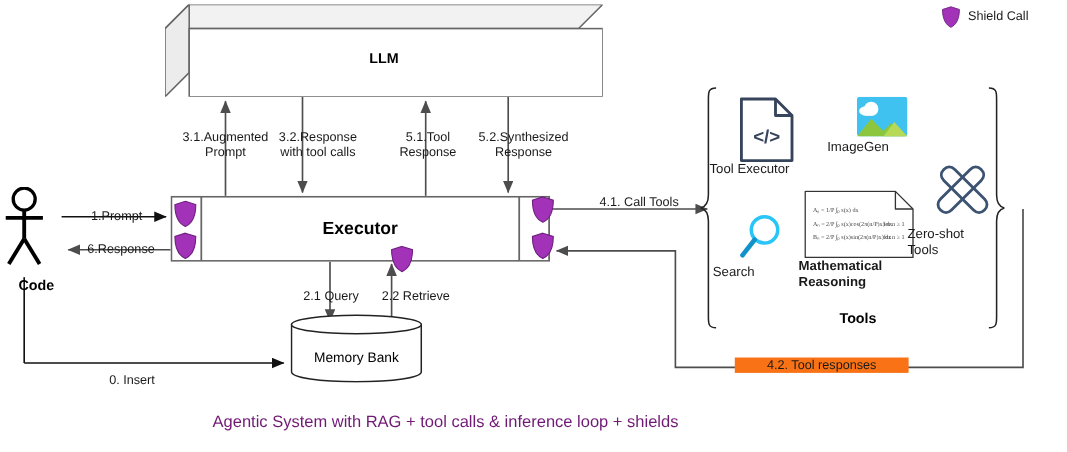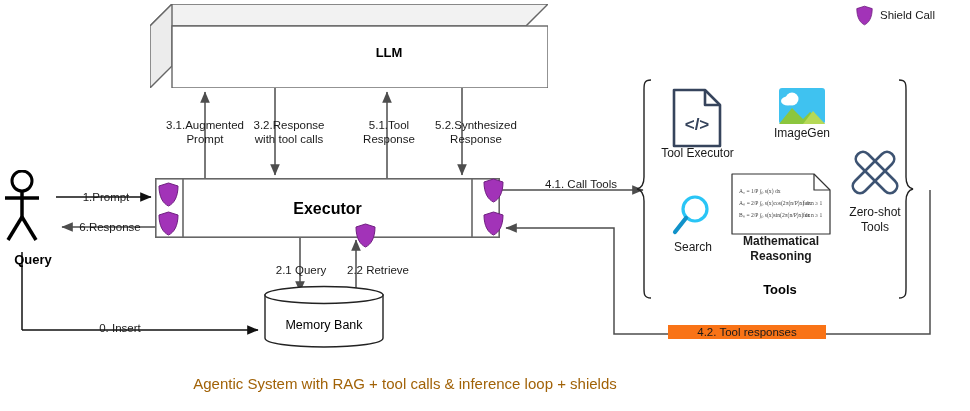--- a/index.html
+++ b/index.html
@@ -9,46 +9,46 @@
     color:#000000;
   }
   .abs{position:absolute;}
   .lbl{position:absolute;font-size:11.5px;color:#1a1a1a;line-height:1.25;white-space:pre;}
   .lbl.c{text-align:center;}
   svg{display:block;}
   #wires{position:absolute;left:0;top:0;width:970px;height:411px;pointer-events:none;}
 
   
   #llm-box{left:150px;top:4px;width:398px;height:84px;}
-  #llm-label{left:150px;top:45px;width:398px;text-align:center;font-size:13px;font-weight:bold;padding-left:40px;}
+  #llm-label{left:150px;top:45px;width:398px;text-align:center;font-size:13px;font-weight:bold;}
 
   
   #executor-box{left:155px;top:178px;width:345px;height:60px;}
   #executor-label{left:155px;top:200px;width:345px;text-align:center;font-size:16px;font-weight:bold;}
 
   
   #memory-box{left:264px;top:285px;width:120px;height:63px;}
   #memory-label{left:264px;top:318px;width:120px;text-align:center;font-size:12.5px;font-weight:normal;}
 
   
   #user-figure{left:5px;top:170px;width:56px;height:72px;}
   #user-label{left:0px;top:252px;width:66px;text-align:center;font-size:13px;font-weight:bold;}
 
   
   #tools-label{left:700px;top:282px;width:160px;text-align:center;font-size:13px;font-weight:bold;}
 
   .tool-icon{position:absolute;}
-  .tool-cap{position:absolute;text-align:center;font-size:12px;color:#1a1a1a;line-height:1.22;}
+  .tool-cap{position:absolute;font-size:12px;color:#1a1a1a;line-height:1.22;}
 
   
   #legend-shield{left:856px;top:5px;}
   #legend-text{left:880px;top:8px;font-size:11.5px;}
 
   
-  #caption{left:0;top:375px;width:810px;text-align:center;font-size:15px;color:#a16207;}
+  #caption{left:0;top:375px;width:810px;text-align:center;font-size:15px;color:#701a75;}
 
   .shield{position:absolute;}
 </style>
 </head>
 <body>
 
 <svg id="wires" viewBox="0 0 970 411">
   <defs>
     <marker id="ah" markerWidth="9" markerHeight="9" refX="7.2" refY="3.2" orient="auto">
       <path d="M0,0 L7.6,3.2 L0,6.4 z" fill="#4d4d4d"></path>
@@ -138,21 +138,21 @@
 
 <div class="abs" id="user-figure">
   <svg width="56" height="72" viewBox="0 0 56 72">
     <circle cx="17" cy="11" r="10" fill="#fff" stroke="#000" stroke-width="3"></circle>
     <line x1="17" y1="21" x2="17" y2="47" stroke="#000" stroke-width="3.5"></line>
     <line x1="0" y1="28" x2="34" y2="28" stroke="#000" stroke-width="3.5"></line>
     <line x1="17" y1="47" x2="3" y2="70" stroke="#000" stroke-width="3.5"></line>
     <line x1="17" y1="47" x2="31" y2="70" stroke="#000" stroke-width="3.5"></line>
   </svg>
 </div>
-<div class="abs" id="user-label">Query</div>
+<div class="abs" id="user-label">Code</div>
 
 <div class="abs" style="left:636px;top:78px;">
   <svg width="18" height="222" viewBox="0 0 18 222">
     <path d="M15,2 C8,2 8,6 8,12 L8,99 C8,106 5,110 1,111 C5,112 8,116 8,123 L8,210 C8,216 8,220 15,220" fill="none" stroke="#222" stroke-width="1.4"></path>
   </svg>
 </div>
 <div class="abs" style="left:896px;top:78px;">
   <svg width="18" height="222" viewBox="0 0 18 222">
     <path d="M3,2 C10,2 10,6 10,12 L10,99 C10,106 13,110 17,111 C13,112 10,116 10,123 L10,210 C10,216 10,220 3,220" fill="none" stroke="#222" stroke-width="1.4"></path>
   </svg>
@@ -212,21 +212,21 @@
       <path d="M9,6 C6,9 6,13 9,16 L36,43 C39,46 43,46 46,43 C49,40 49,36 46,33 L19,6 C16,3 12,3 9,6 Z"></path>
       <path d="M43,6 C40,3 36,3 33,6 L6,33 C3,36 3,40 6,43 C9,46 13,46 16,43 L43,16 C46,13 46,9 43,6 Z"></path>
     </g>
   </svg>
 </div>
 <div class="tool-cap" style="left:825px;top:205px;width:100px;white-space:pre-line;">Zero-shot
 Tools</div>
 
 <div class="lbl c" style="left:58px;top:190px;width:96px;text-align:center;">1.Prompt</div>
 <div class="lbl c" style="left:62px;top:220px;width:96px;">6.Response</div>
-<div class="lbl c" style="left:70px;top:321px;width:100px;">0. Insert</div>
+<div class="lbl c" style="left:70px;top:339px;width:100px;">0. Insert</div>
 <div class="lbl c" style="left:145px;top:118px;width:120px;">3.1.Augmented
 Prompt</div>
 <div class="lbl c" style="left:233px;top:118px;width:112px;">3.2.Response
 with tool calls</div>
 <div class="lbl c" style="left:344px;top:118px;width:90px;">5.1.Tool
 Response</div>
 <div class="lbl c" style="left:420px;top:118px;width:112px;">5.2.Synthesized
 Response</div>
 <div class="lbl c" style="left:263px;top:263px;width:76px;">2.1 Query</div>
 <div class="lbl c" style="left:333px;top:263px;width:90px;">2.2 Retrieve</div>

